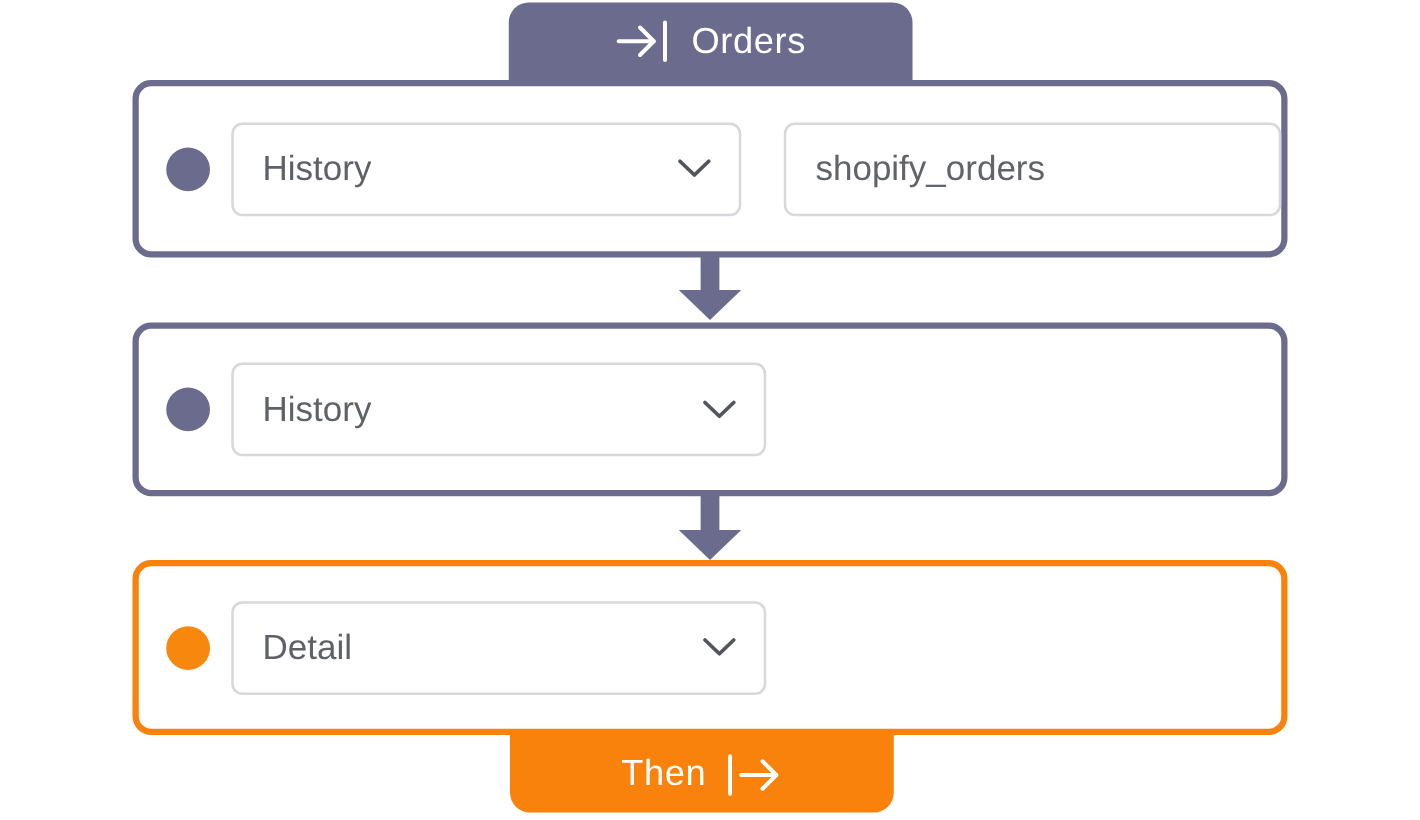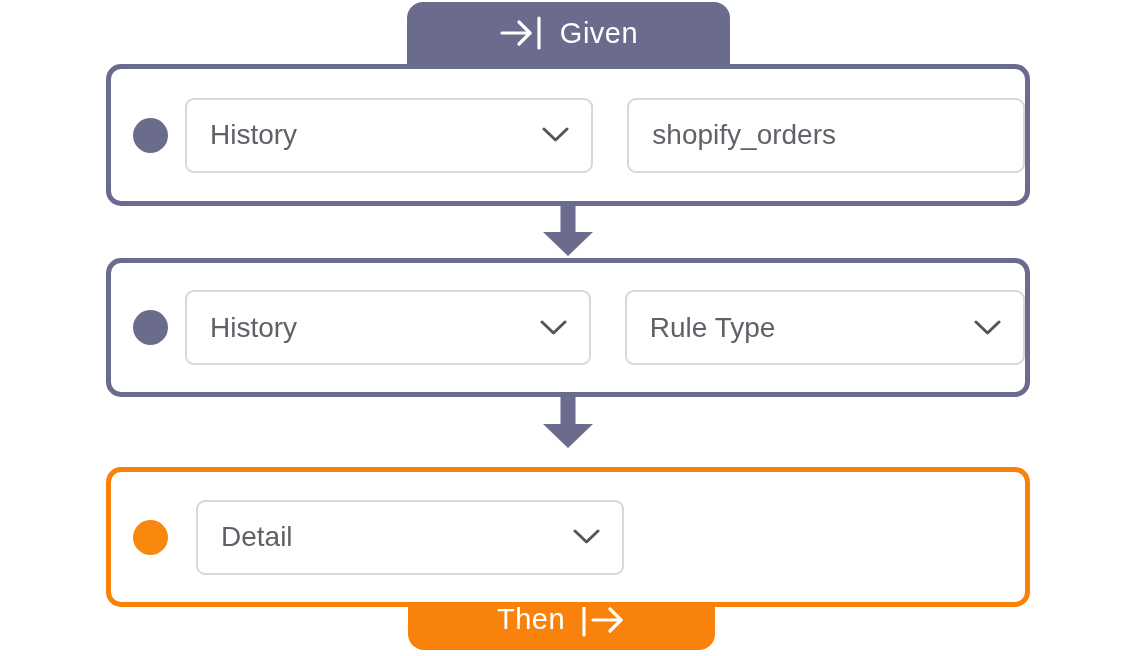--- a/index.html
+++ b/index.html
@@ -45,21 +45,21 @@
     background:#ffffff;
     border:5px solid #6B6C8D;
     border-radius:15px;
     box-sizing:border-box;
     display:flex;align-items:center;
     padding-left:22px;
     z-index:1;
   }
   .card-1{top:64px;height:142px;}
   .card-2{top:258px;height:139px;}
-  .card-3{top:467px;height:140px;border-color:#F8820C;gap:11px;}
+  .card-3{top:448px;height:140px;border-color:#F8820C;}
 
   .dot{
     width:35px;height:35px;border-radius:50%;
     background:#6B6C8D;
     flex:none;
     margin-right:17px;
   }
   .dot-orange{background:#F8870E;}
 
   .field{
@@ -104,21 +104,21 @@
 <div class="canvas">
 
   <div class="tab tab-given">
     <span class="icon">
       <svg width="46" height="36" viewBox="0 0 46 36" fill="none" stroke="#ffffff" stroke-width="3.2" stroke-linecap="round" stroke-linejoin="round">
         <line x1="3" y1="18" x2="31" y2="18"></line>
         <polyline points="20,7 31,18 20,29"></polyline>
         <line x1="40" y1="3" x2="40" y2="33"></line>
       </svg>
     </span>
-    <span>Given</span>
+    <span>Orders</span>
   </div>
 
   <div class="card card-1">
     <span class="dot"></span>
     <div class="field field-1 select">
       <span class="value">History</span>
       <span class="chevron">
         <svg width="27" height="16" viewBox="0 0 27 16" fill="none" stroke="#53565C" stroke-width="3" stroke-linecap="round" stroke-linejoin="round">
           <polyline points="2,2 13.5,13 25,2"></polyline>
         </svg>
@@ -133,28 +133,20 @@
     <svg width="50" height="51" viewBox="0 0 50 51" fill="#6B6C8D">
       <rect x="17.5" y="0" width="15" height="29"></rect>
       <polygon points="0,27 50,27 25,51"></polygon>
     </svg>
   </div>
 
   <div class="card card-2">
     <span class="dot"></span>
     <div class="field field-1 select">
       <span class="value">History</span>
-      <span class="chevron">
-        <svg width="27" height="16" viewBox="0 0 27 16" fill="none" stroke="#53565C" stroke-width="3" stroke-linecap="round" stroke-linejoin="round">
-          <polyline points="2,2 13.5,13 25,2"></polyline>
-        </svg>
-      </span>
-    </div>
-    <div class="field field-2 select">
-      <span class="value">Rule Type</span>
       <span class="chevron">
         <svg width="27" height="16" viewBox="0 0 27 16" fill="none" stroke="#53565C" stroke-width="3" stroke-linecap="round" stroke-linejoin="round">
           <polyline points="2,2 13.5,13 25,2"></polyline>
         </svg>
       </span>
     </div>
   </div>
 
   <div class="flow-arrow arrow-2">
     <svg width="50" height="52" viewBox="0 0 50 52" fill="#6B6C8D">

